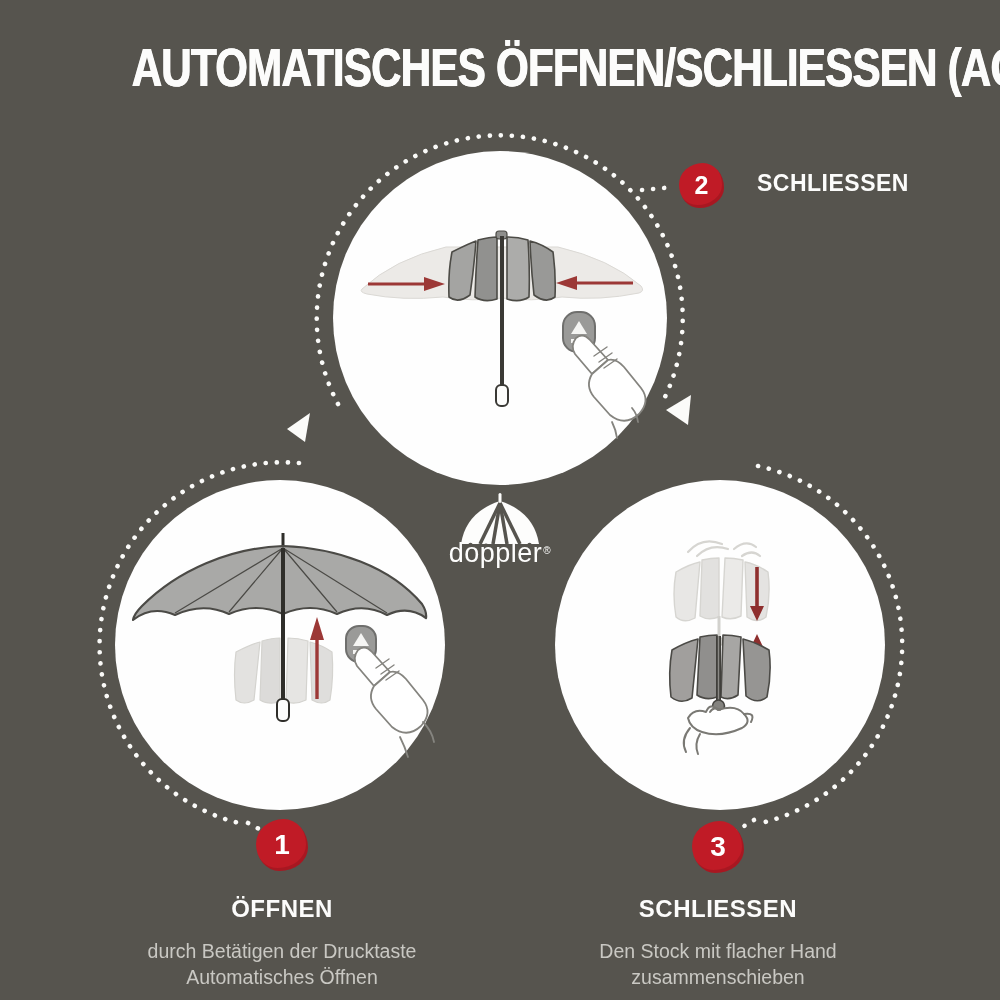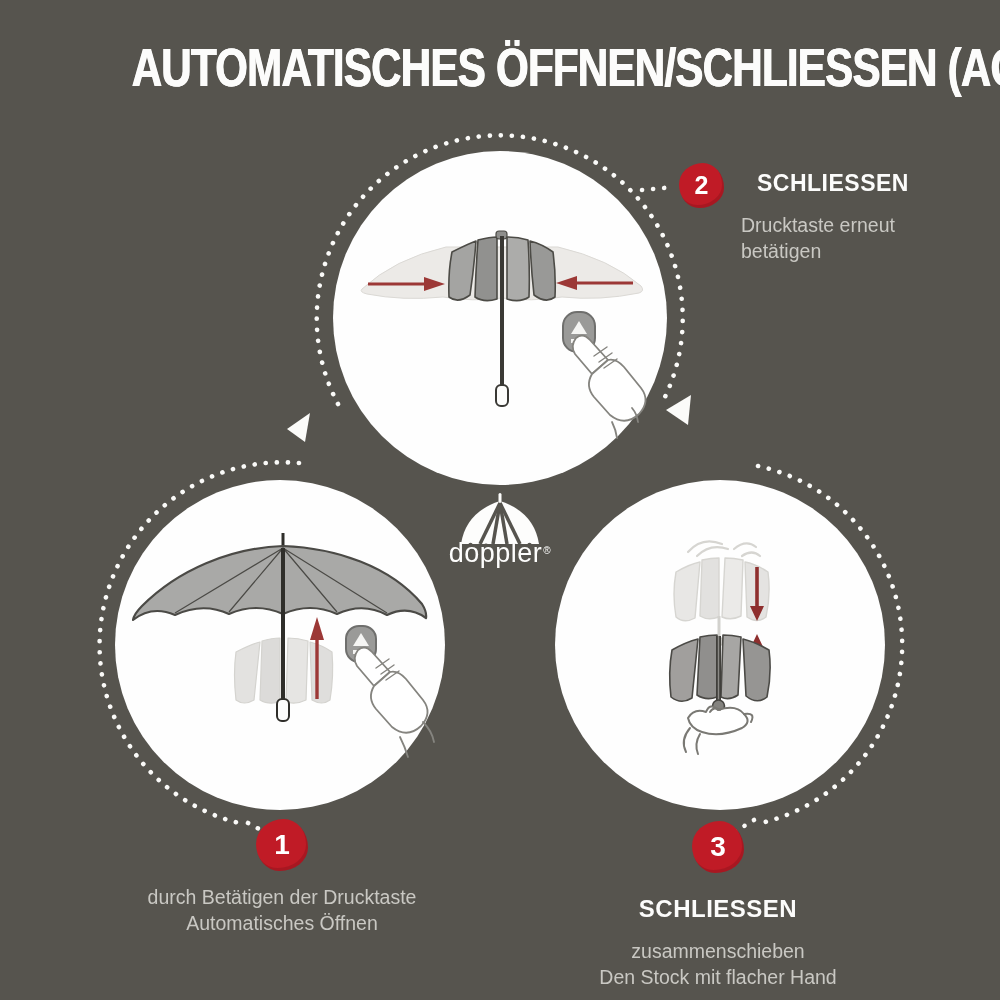--- a/index.html
+++ b/index.html
@@ -202,38 +202,35 @@
   </div>
   <div class="badge badge-2">
     <span>2</span>
   </div>
   <div class="badge badge-3">
     <span>3</span>
   </div>
 
   <div class="step-label step-label-2">
     <h3>SCHLIESSEN</h3>
-    <div class="desc">
-      <div>Drucktaste erneut</div>
-      <div>betätigen</div>
-    </div>
   </div>
 
   <div class="step-label step-label-1">
+    <h3>ÖFFNEN</h3>
     <div class="desc">
       <div>durch Betätigen der Drucktaste</div>
       <div>Automatisches Öffnen</div>
     </div>
   </div>
 
   <div class="step-label step-label-3">
     <h3>SCHLIESSEN</h3>
     <div class="desc">
+      <div>Den Stock mit flacher Hand</div>
       <div>zusammenschieben</div>
-      <div>Den Stock mit flacher Hand</div>
     </div>
   </div>
 
   <div class="logo-text">
     <span>doppler</span><sup>®</sup>
   </div>
 
 </div>
 
 </body></html>

